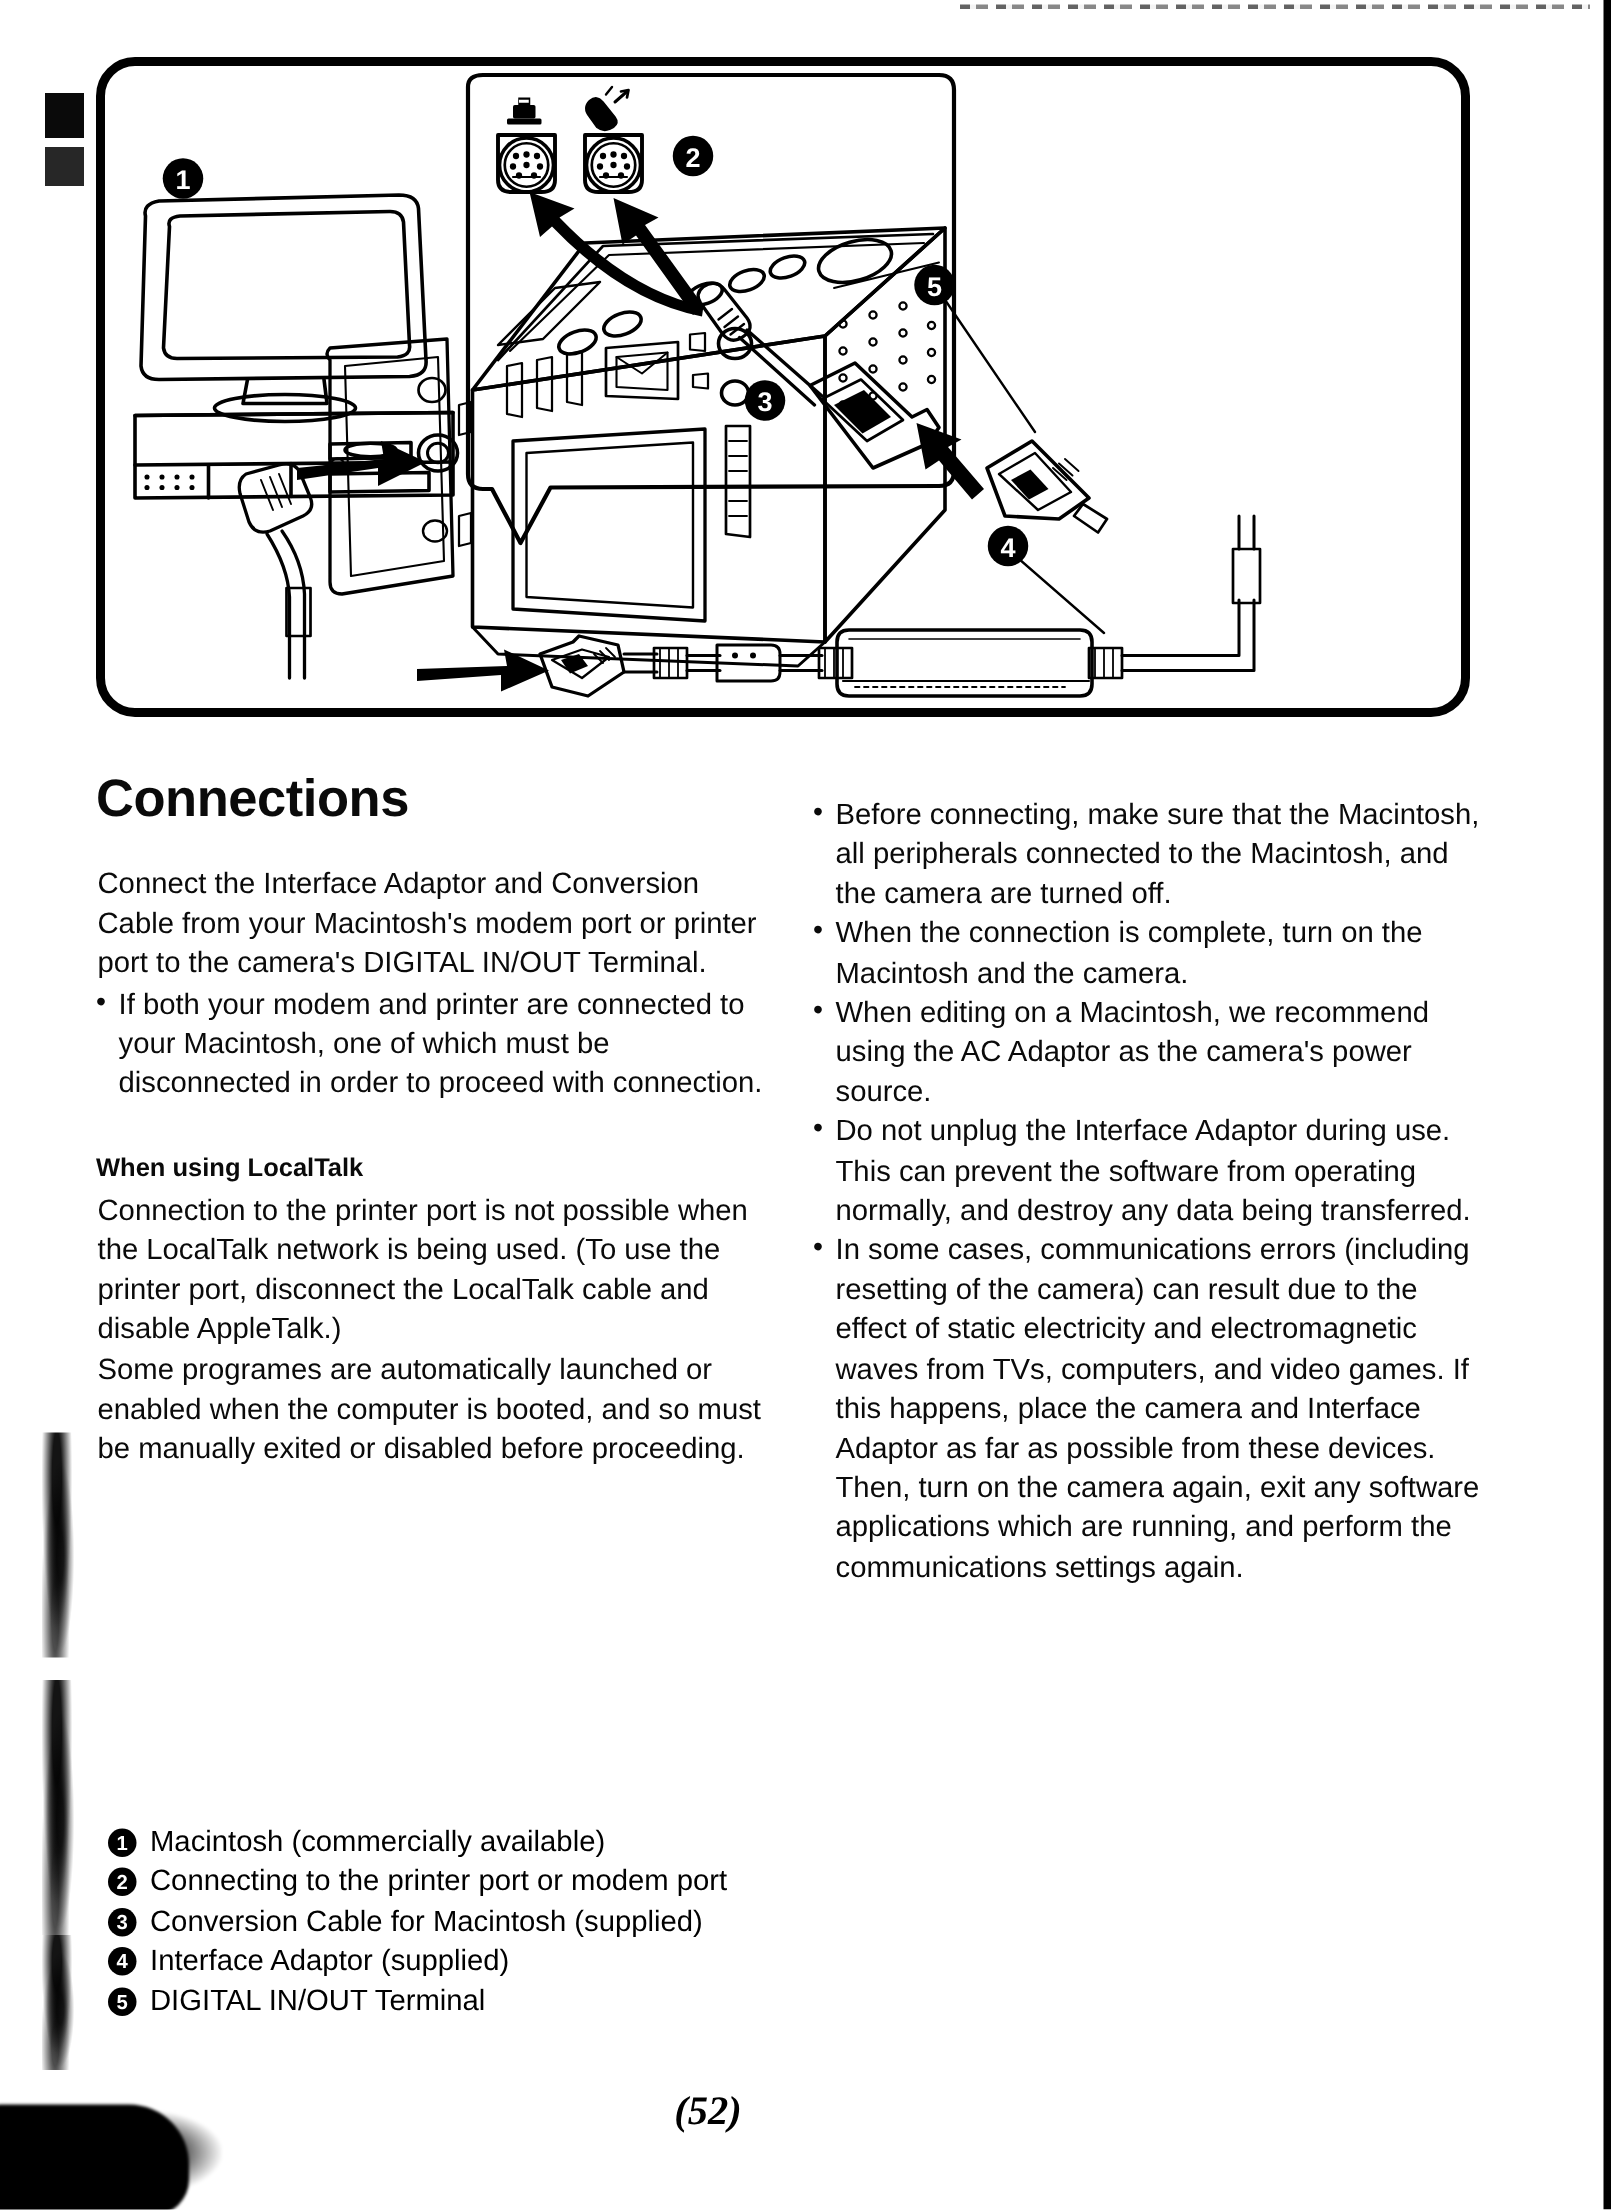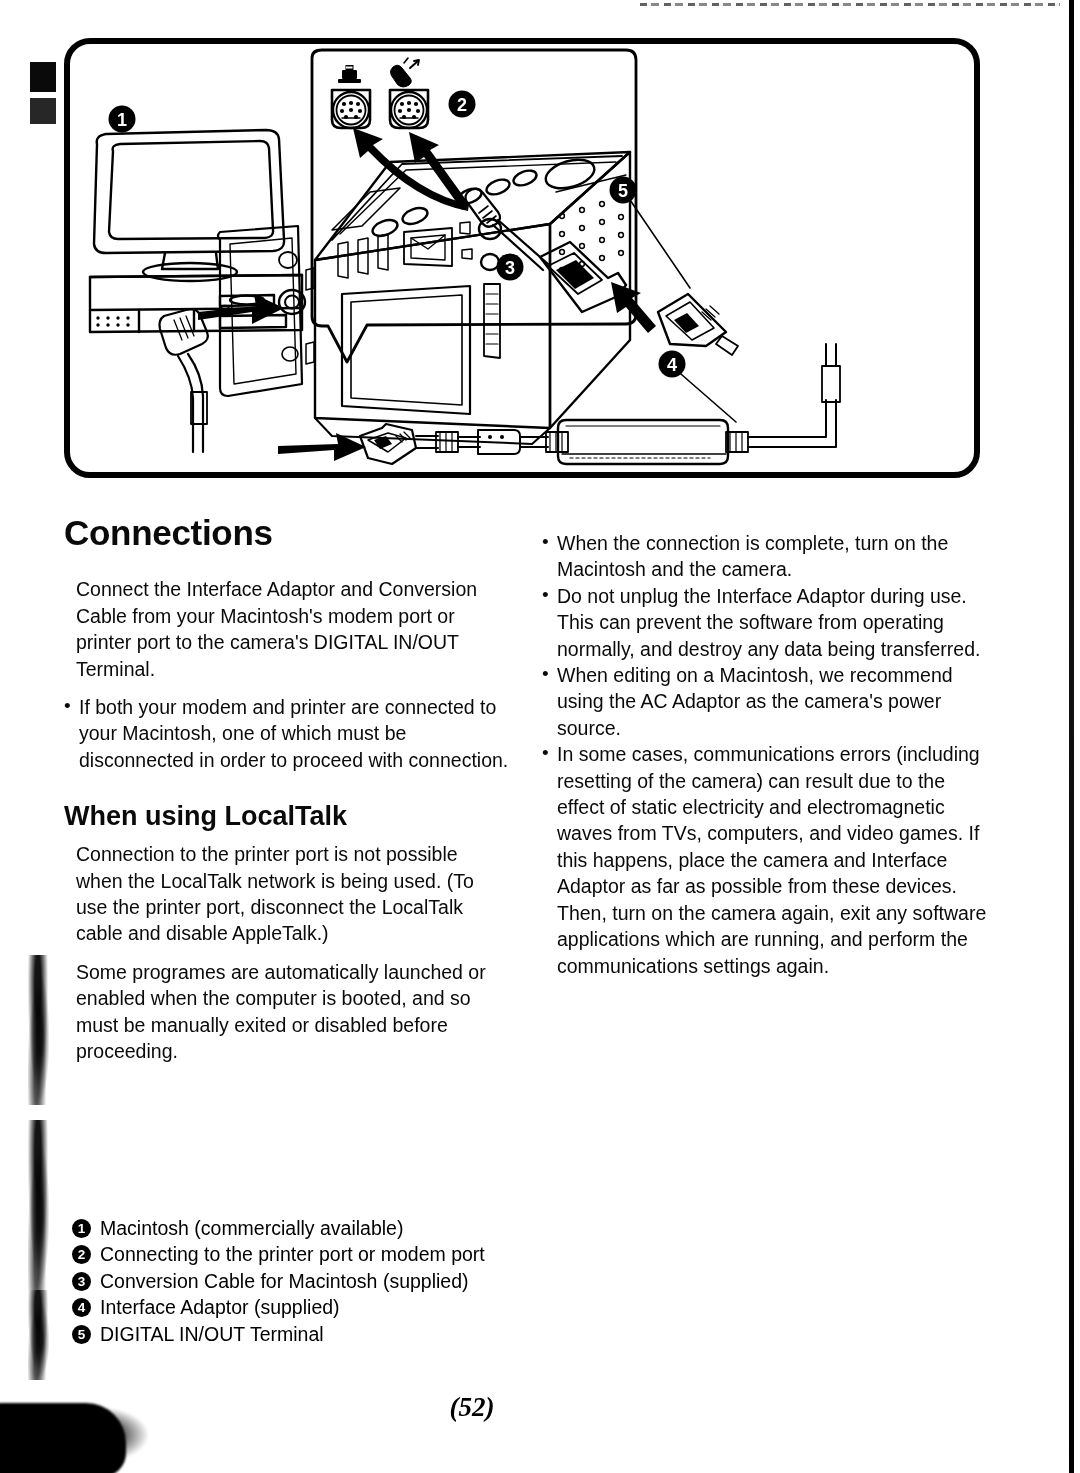--- a/index.html
+++ b/index.html
@@ -87,26 +87,26 @@
   #left-column  { left: 64px;  top: 520px; width: 452px; }
   #right-column { left: 542px; top: 530px; width: 448px; }
 
   h1.section-title {
     font-size: 35px;
     font-weight: bold;
     margin: 0 0 30px 0;
     letter-spacing: -.3px;
   }
   h2.sub-title {
-    font-size: 27px;
+    font-size: 17px;
     font-weight: bold;
     margin: 30px 0 2px 0;
     line-height: 26px;
   }
-  p.body-text { margin: 12px; }
+  p.body-text { margin: 1px; }
 
   ul.bullets { list-style: none; margin: 0; padding: 0; }
   ul.bullets li {
     position: relative;
     padding-left: 15px;
     margin: 0;
   }
   ul.bullets li::before {
     content: "\2022";
     position: absolute;
@@ -503,23 +503,24 @@
   </ul>
 
   <h2 class="sub-title">When using LocalTalk</h2>
   <p class="body-text">Connection to the printer port is not possible when the LocalTalk network is being used. (To use the printer port, disconnect the LocalTalk cable and disable AppleTalk.)</p>
 
   <p class="body-text">Some programes are automatically launched or enabled when the computer is booted, and so must be manually exited or disabled before proceeding.</p>
 </div>
 
 <div id="right-column" class="column">
   <ul class="bullets">
+    <li>Before connecting, make sure that the Macintosh, all peripherals connected to the Macintosh, and the camera are turned off.</li>
     <li>When the connection is complete, turn on the Macintosh and the camera.</li>
+    <li>When editing on a Macintosh, we recommend using the AC Adaptor as the camera's power source.</li>
     <li>Do not unplug the Interface Adaptor during use. This can prevent the software from operating normally, and destroy any data being transferred.</li>
-    <li>When editing on a Macintosh, we recommend using the AC Adaptor as the camera's power source.</li>
     <li>In some cases, communications errors (including resetting of the camera) can result due to the effect of static electricity and electromagnetic waves from TVs, computers, and video games. If this happens, place the camera and Interface Adaptor as far as possible from these devices. Then, turn on the camera again, exit any software applications which are running, and perform the communications settings again.</li>
   </ul>
 </div>
 
 <div id="legend-list">
   <div class="legend-row">
     <span class="legend-badge">1</span>
     <span class="legend-text">Macintosh (commercially available)</span>
   </div>
   <div class="legend-row">

